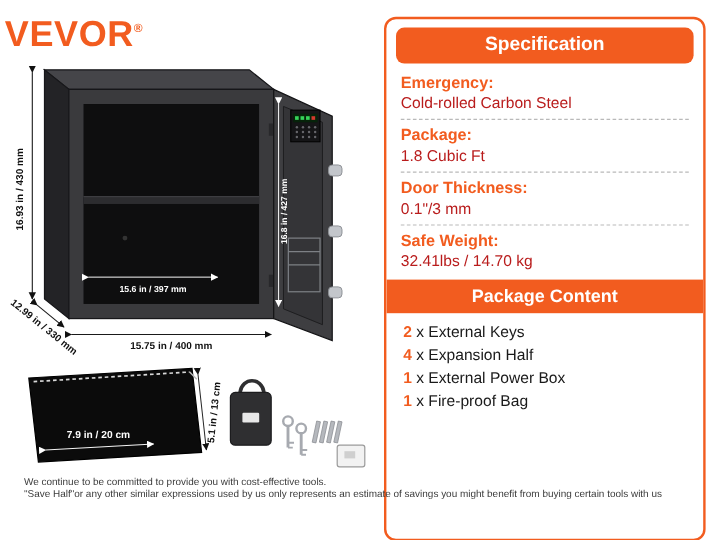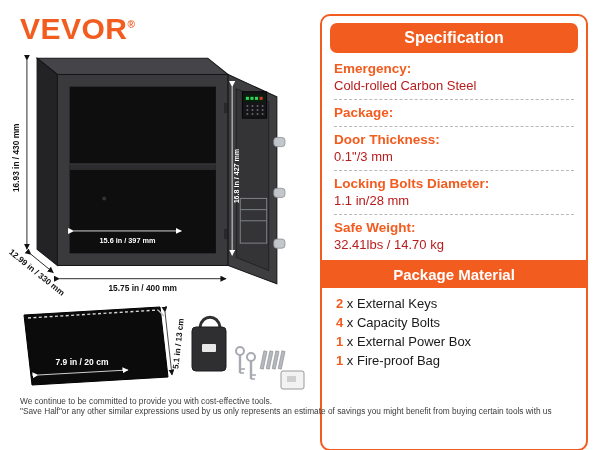--- a/index.html
+++ b/index.html
@@ -2,21 +2,21 @@
 <html><head>
 <meta charset="utf-8">
 <style>
   :root{ --accent:#F25C1F; }
   html,body{ margin:0; padding:0; background:#fff; }
   #stage{
     position:relative; width:600px; height:450px; background:#fff;
     font-family:"Liberation Sans", sans-serif; overflow:hidden;
   }
   .logo{
-    position:absolute; left:20px; top:12px;
+    position:absolute; left:4px; top:12px;
     font-size:30px; font-weight:900; color:var(--accent); letter-spacing:.5px;
   }
   .logo .reg{ font-size:10px; vertical-align:super; font-weight:700; }
 
   .panel{
     position:absolute; left:320px; top:14px; width:268px; height:437px;
     border:2px solid var(--accent); border-radius:10px; background:#fff;
     overflow:hidden; box-sizing:border-box;
   }
   .spec-pill{
@@ -179,40 +179,37 @@
   <div class="panel">
     <div class="spec-pill">Specification</div>
 
     <div class="spec-rows">
       <div class="spec-row">
         <div class="spec-label">Emergency:</div>
         <div class="spec-value">Cold-rolled Carbon Steel</div>
       </div>
       <div class="spec-row">
         <div class="spec-label">Package:</div>
+        <div class="spec-value">1.8 Cubic Ft</div>
       </div>
       <div class="spec-row">
         <div class="spec-label">Door Thickness:</div>
         <div class="spec-value">0.1"/3 mm</div>
       </div>
-      <div class="spec-row">
-        <div class="spec-label">Locking Bolts Diameter:</div>
-        <div class="spec-value">1.1 in/28 mm</div>
-      </div>
       <div class="spec-row last">
         <div class="spec-label">Safe Weight:</div>
         <div class="spec-value">32.41lbs / 14.70 kg</div>
       </div>
     </div>
 
-    <div class="pkg-bar">Package Material</div>
+    <div class="pkg-bar">Package Content</div>
 
     <div class="pkg-items">
       <div class="pkg-item"><span class="pkg-qty">2</span><span> x External Keys</span></div>
-      <div class="pkg-item"><span class="pkg-qty">4</span><span> x Capacity Bolts</span></div>
+      <div class="pkg-item"><span class="pkg-qty">4</span><span> x Expansion Half</span></div>
       <div class="pkg-item"><span class="pkg-qty">1</span><span> x External Power Box</span></div>
       <div class="pkg-item"><span class="pkg-qty">1</span><span> x Fire-proof Bag</span></div>
     </div>
   </div>
 
   <div class="disclaimer">
     <div>We continue to be committed to provide you with cost-effective tools.</div>
     <div>"Save Half"or any other similar expressions used by us only represents an estimate of savings you might benefit from buying certain tools with us</div>
   </div>
 

